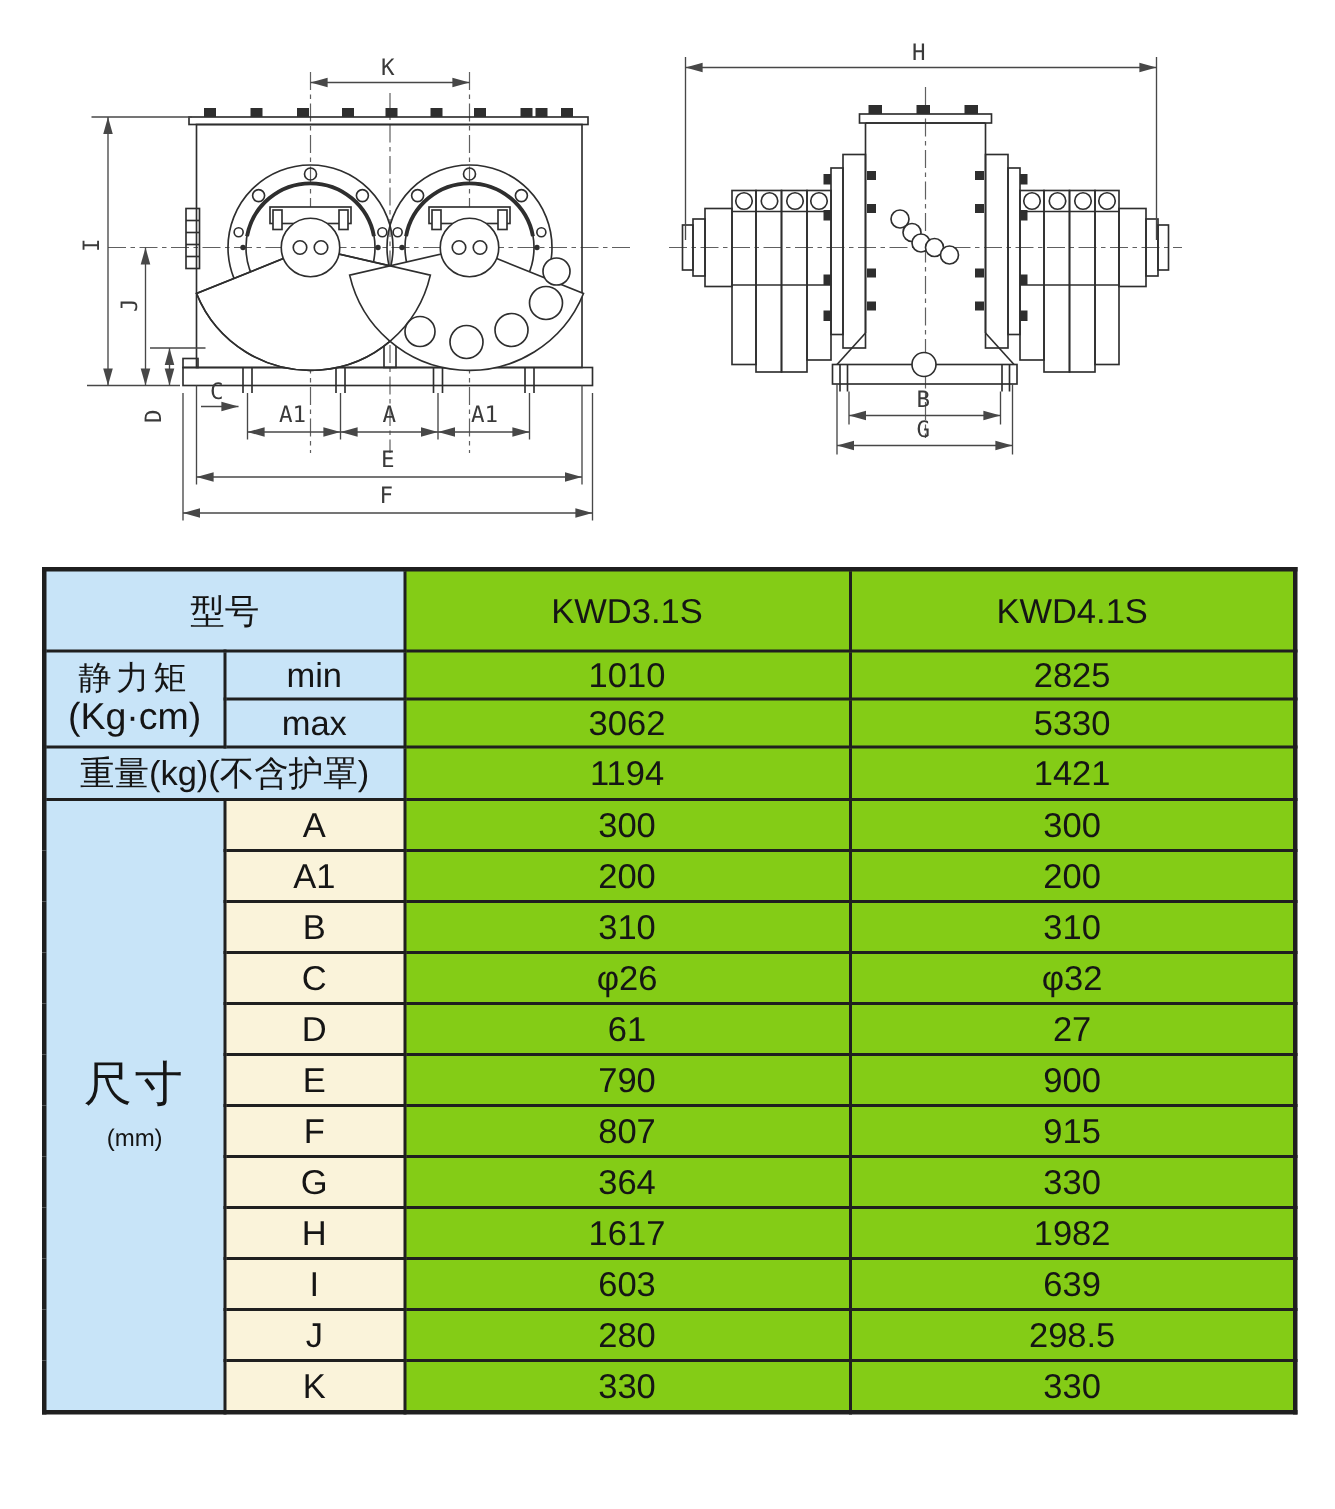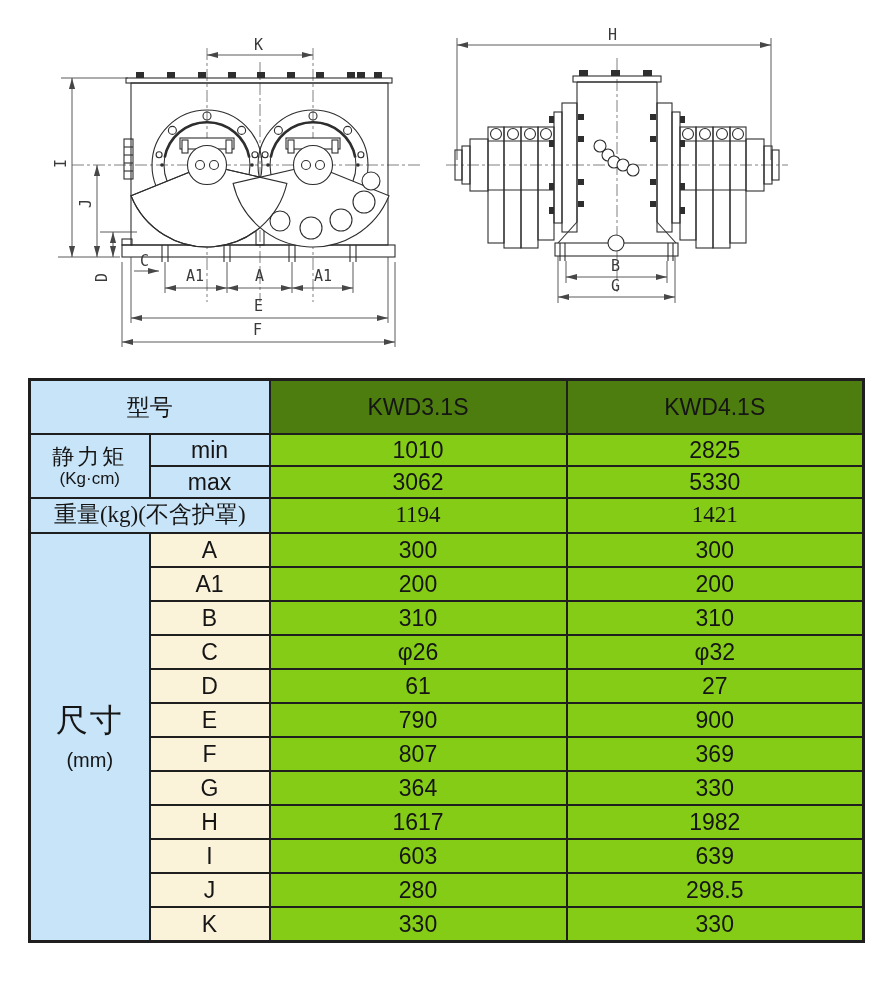--- a/index.html
+++ b/index.html
@@ -15,31 +15,31 @@
   .cl  {stroke:#606060;stroke-width:0.8;fill:none;stroke-dasharray:12 3 3 3;}
   .dim {stroke:#474747;stroke-width:0.9;fill:none;}
   .dl  {font:15px "DejaVu Sans Mono","Liberation Mono",monospace;fill:#3a3a3a;}
 
   
   #spec{position:absolute;left:28px;top:378px;border-collapse:collapse;table-layout:fixed;
         width:834px;border:3px solid #1f1f1f;padding-left:24px;}
   #spec td{border:2px solid #1f1f1f;text-align:center;vertical-align:middle;
            padding:0;font-size:23px;line-height:1.15;}
   td.blue {background:#c8e4f8;}
-  td.pink {background:#4d7c0f;}
+  td.pink {background:#84cc16;}
   td.cream{background:#faf3da;}
   td.white{background:#84cc16;}
   tr.hr  td{height:52px;font-size:24px;}
   tr.smr td{height:30px;}
-  tr.wr  td{height:33px;font-size:22px;font-family:Liberation Serif, serif;}
+  tr.wr  td{height:33px;font-size:22px;}
   tr.dr  td{height:32px;}
   .two-line .l1{font-size:22px;letter-spacing:3px;}
-  .two-line .l2{font-size:17px;letter-spacing:0;}
+  .two-line .l2{font-size:25px;letter-spacing:0;}
   .dim-head .l1{font-size:32px;letter-spacing:2px;margin-bottom:10px;}
-  .dim-head .l2{font-size:20px;}
+  .dim-head .l2{font-size:16px;}
 </style>
 </head>
 <body>
 
 <div id="page">
 
   <svg id="drawings" viewBox="0 0 890 372" width="890" height="372">
     <defs>
       <marker id="ma" viewBox="0 0 12 8" refX="11.4" refY="4" markerWidth="12" markerHeight="8" orient="auto-start-reverse" markerUnits="userSpaceOnUse">
         <path d="M11.4,4 L0,0.8 L0,7.2 Z" fill="#474747"></path>
@@ -375,21 +375,21 @@
       <td class="white">27</td>
     </tr>
     <tr class="dr">
       <td class="cream">E</td>
       <td class="white">790</td>
       <td class="white">900</td>
     </tr>
     <tr class="dr">
       <td class="cream">F</td>
       <td class="white">807</td>
-      <td class="white">369</td>
+      <td class="white">915</td>
     </tr>
     <tr class="dr">
       <td class="cream">G</td>
       <td class="white">364</td>
       <td class="white">330</td>
     </tr>
     <tr class="dr">
       <td class="cream">H</td>
       <td class="white">1617</td>
       <td class="white">1982</td>

